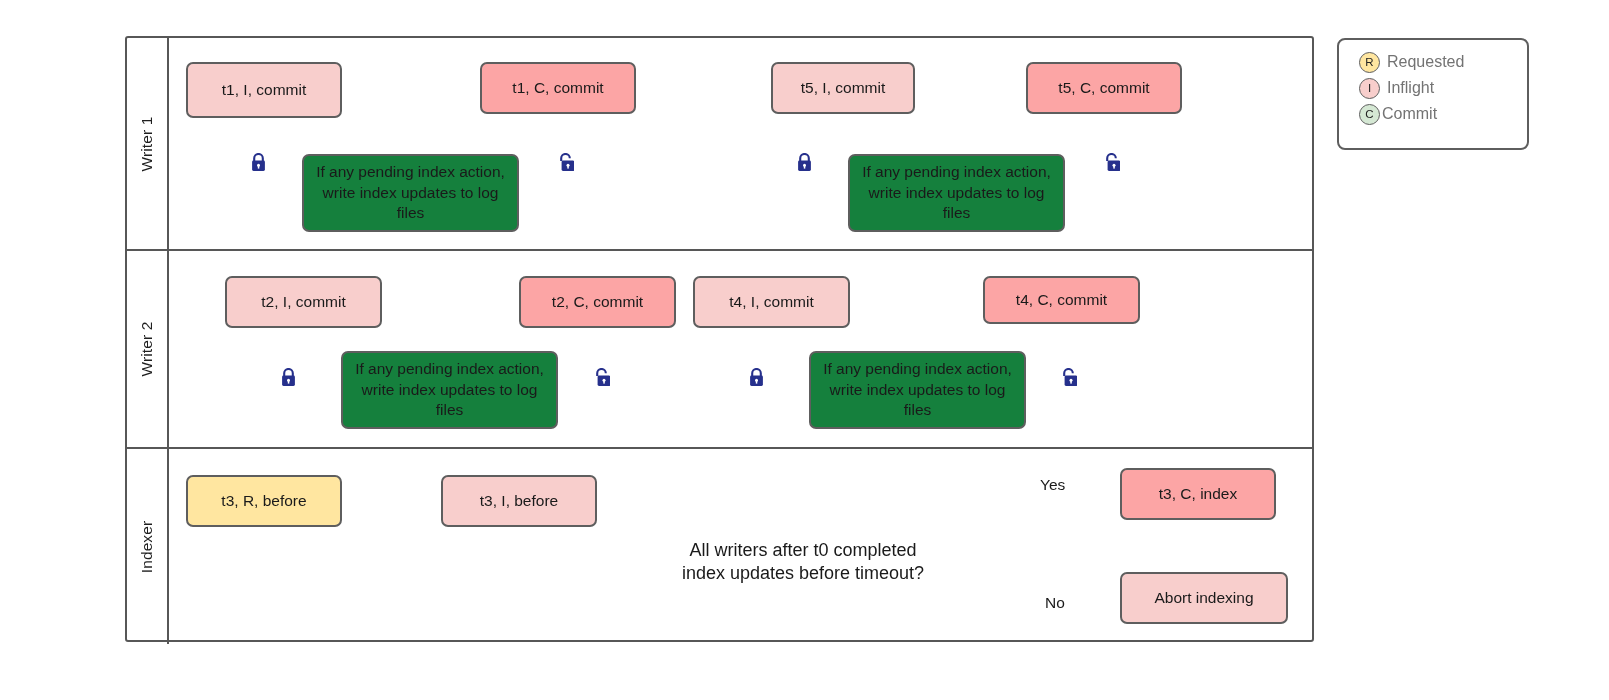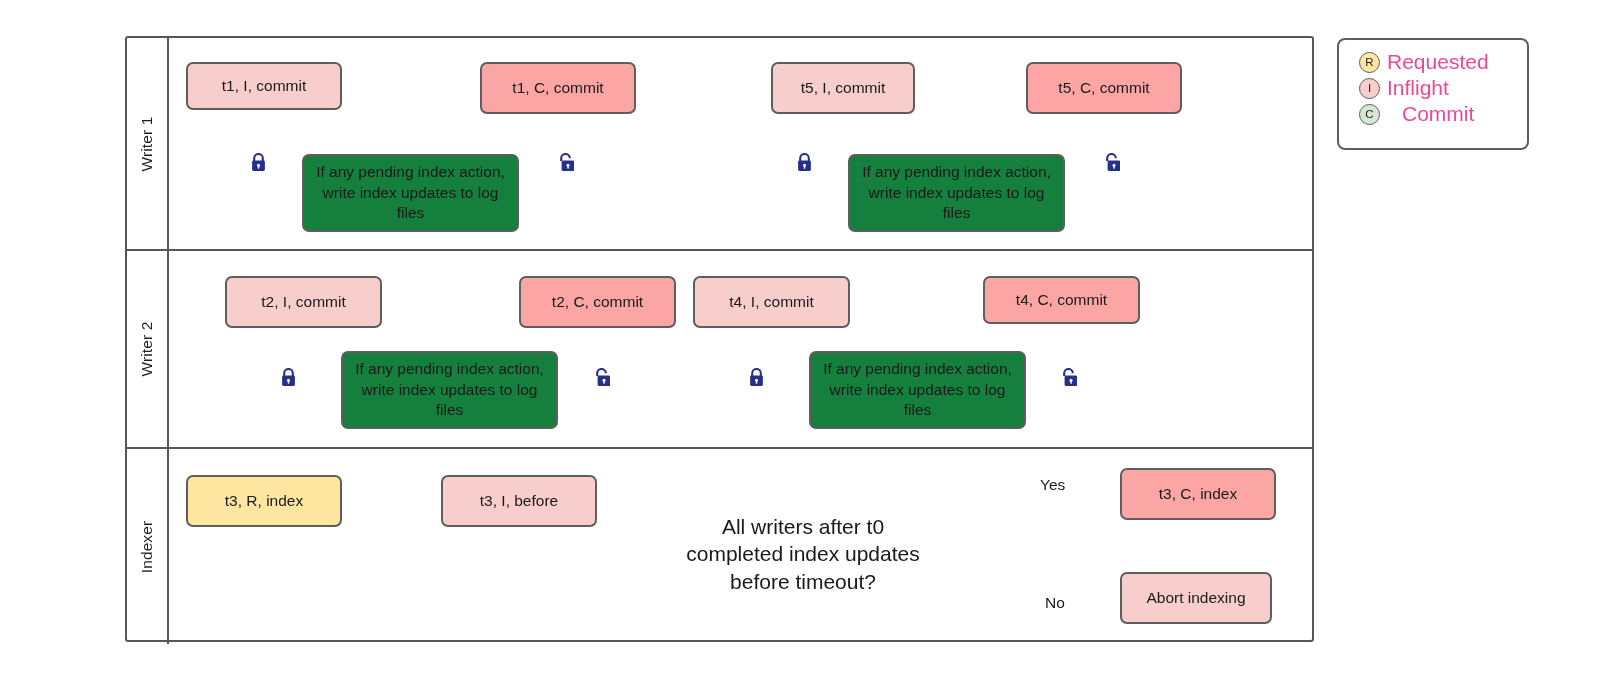--- a/index.html
+++ b/index.html
@@ -91,27 +91,27 @@
   .node.green  { background: #fca5a5; }
   .node.yellow { background: #ffe6a0; }
   .node.white  { background: #15803d; }
 
   
   .diamond-wrap {
     position: absolute;
   }
   .diamond-label {
     position: absolute;
-    left: 0; top: 8px;
+    left: 0; top: 16px;
     width: 100%; height: 100%;
     display: flex;
     align-items: center;
     justify-content: center;
     text-align: center;
-    font-size: 21px;
+    font-size: 18px;
     color: #1a1a1a;
     line-height: 1.3;
     pointer-events: none;
   }
   
   .edge-label {
     position: absolute;
     font-size: 15.5px;
     color: #1a1a1a;
     background: transparent;
@@ -151,27 +151,27 @@
     align-items: center;
     justify-content: center;
     font-size: 11.5px;
     color: #222;
     flex: 0 0 auto;
   }
   .legend-badge.yellow { background: #ffe6a0; }
   .legend-badge.pink   { background: #f8cecc; }
   .legend-badge.green  { background: #d5e8d4; }
   .legend-text {
-    font-size: 21px;
-    color: #ec4899;
+    font-size: 16px;
+    color: #737373;
     margin-left: 7px;
   }
   .legend-row.r .legend-text { margin-left: 7px; }
   .legend-row.i .legend-text { }
-  .legend-row.c .legend-text { margin-left: 22px; }
+  .legend-row.c .legend-text { margin-left: 2px; }
 </style>
 </head>
 <body>
 
 <div id="stage">
 
   <svg class="svg-layer" viewBox="0 0 1609 700">
     <defs>
       <marker id="arrow" markerWidth="9" markerHeight="9" refX="7.6" refY="3.2" orient="auto" markerUnits="strokeWidth">
         <path d="M0,0 L8,3.2 L0,6.4 z" fill="#5e5e5e"></path>
@@ -203,21 +203,21 @@
     </g>
   </svg>
 
   <div class="pool">
 
     <div class="lane" style="top:0; height:211px;">
       <div class="lane-header">
         <span class="lane-title">Writer 1</span>
       </div>
       <div class="lane-body">
-        <div class="node pink" style="left:17px; top:24px; width:156px; height:48px;">t1, I, commit</div>
+        <div class="node pink" style="left:17px; top:24px; width:156px; height:56px;">t1, I, commit</div>
 
         <div class="node white" style="left:133px; top:116px; width:217px; height:78px;">If any pending index action, write index updates to log files</div>
 
         <div class="node green" style="left:311px; top:24px; width:156px; height:52px;">t1, C, commit</div>
 
         <div class="node pink" style="left:563px; top:24px; width:144px; height:52px;margin-left:39px;">t5, I, commit</div>
 
         <div class="node white" style="left:679px; top:116px; width:217px; height:78px;">If any pending index action, write index updates to log files</div>
 
         <div class="node green" style="left:857px; top:24px; width:156px; height:52px;">t5, C, commit</div>
@@ -241,27 +241,27 @@
 
         <div class="node green" style="left:814px; top:25px; width:157px; height:48px;">t4, C, commit</div>
       </div>
     </div>
 
     <div class="lane" style="top:409px; height:197px;">
       <div class="lane-header">
         <span class="lane-title">Indexer</span>
       </div>
       <div class="lane-body">
-        <div class="node yellow" style="left:17px; top:26px; width:156px; height:52px;">t3, R, index</div>
+        <div class="node yellow" style="left:17px; top:26px; width:156px; height:52px;">t3, R, before</div>
 
         <div class="node pink" style="left:272px; top:26px; width:156px; height:52px;">t3, I, before</div>
 
         <div class="node green" style="left:951px; top:19px; width:156px; height:52px;">t3, C, index</div>
 
-        <div class="node pink" style="left:951px; top:123px; width:152px; height:52px;">Abort indexing</div>
+        <div class="node pink" style="left:951px; top:123px; width:168px; height:52px;">Abort indexing</div>
       </div>
     </div>
   </div>
 
   <div class="diamond-wrap" style="left:672px; top:500px; width:262px; height:92px;">
     <div class="diamond-label">All writers after t0 completed index updates before timeout?</div>
   </div>
 
   <div class="edge-label" style="left:1040px; top:476px;">Yes</div>
   <div class="edge-label" style="left:1045px; top:594px;">No</div>

